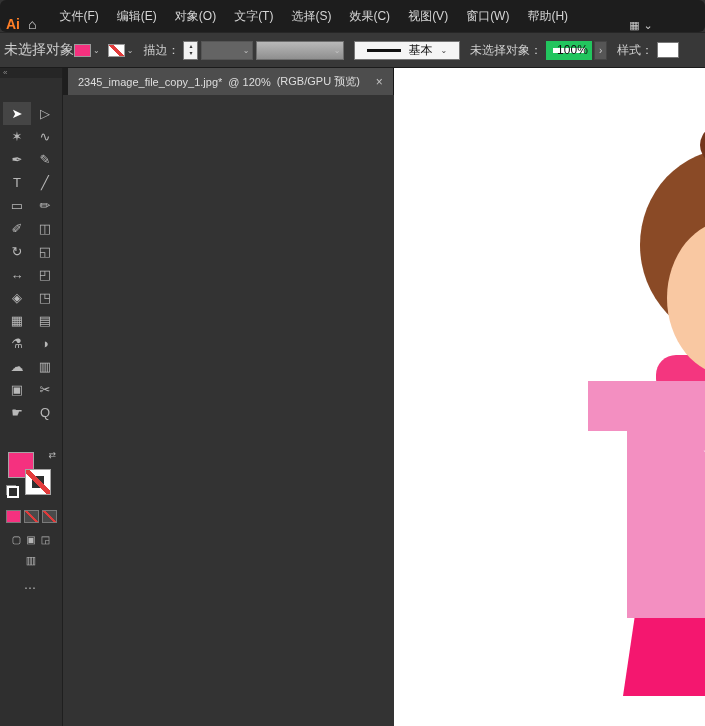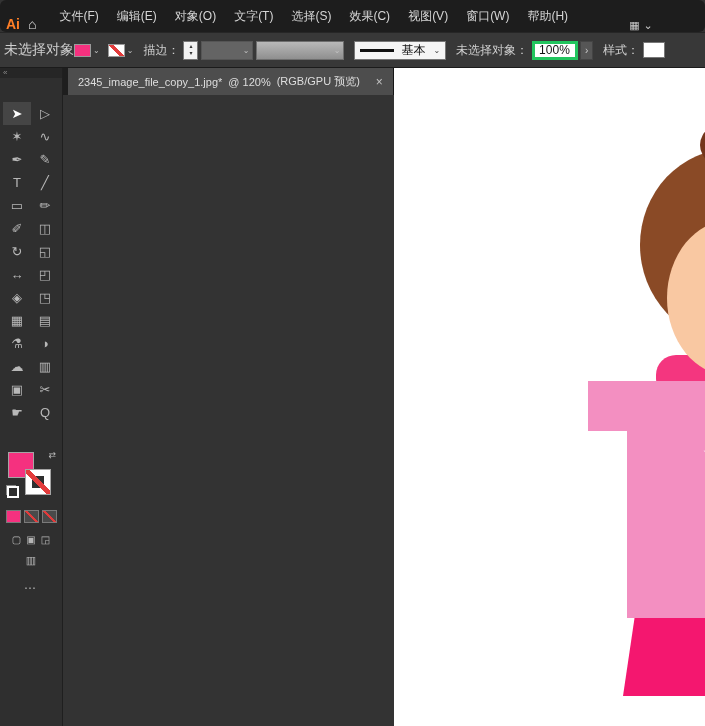--- a/index.html
+++ b/index.html
@@ -27,24 +27,24 @@
   .sw.none::after { content:""; position:absolute; inset:0;
     background:linear-gradient(45deg, transparent 42%, #e23b3b 42%, #e23b3b 58%, transparent 58%); }
   .carat { font-size:8px; color:#c2c2c2; margin-left:2px; }
   .spinner { width:15px; height:19px; background:#f2f2f2; border:1px solid #777; color:#333;
     display:flex; flex-direction:column; align-items:center; justify-content:center; font-size:6px; line-height:7px; }
   .dd { height:19px; background:#646464; border:1px solid #555; display:flex; align-items:center;
     justify-content:flex-end; padding:0 3px; margin-left:3px; }
   .dd-stroke-w { width:52px; }
   .dd-brush { width:88px; background:linear-gradient(#b9b9b9,#8f8f8f); border-color:#6e6e6e; }
   .stroke-style { height:19px; background:#f5f5f5; border:1px solid #777; color:#111; display:flex;
-    align-items:center; padding:0 5px; margin-left:10px; }
+    align-items:center; padding:0 12px; margin-left:10px; }
   .stroke-style .line { width:34px; height:3px; background:#111; margin-right:7px; }
   .stroke-style .carat { color:#444; margin-left:8px; }
-  .input { height:19px; background:#fff; border:3px solid #22c55e; color:#111; display:flex;
+  .input { height:19px; background:#fff; border:7px solid #22c55e; color:#111; display:flex;
     align-items:center; padding:0 4px; }
   .opacity-input { width:46px; }
   .next-btn { width:13px; height:19px; background:#565656; border:1px solid #444; color:#ccc;
     display:flex; align-items:center; justify-content:center; font-size:10px; margin-left:2px; }
   .style-sw { width:22px; height:16px; background:#fff; border:1px solid #777; }
   
   .workspace { display:flex; height:668px; }
   .toolbar { width:63px; background:#2f2f2f; border-right:1px solid #1f1f1f; display:flex;
     flex-direction:column; align-items:center; flex-shrink:0; }
   .tb-head { width:100%; height:10px; background:#262626; color:#8a8a8a; font-size:8px;

